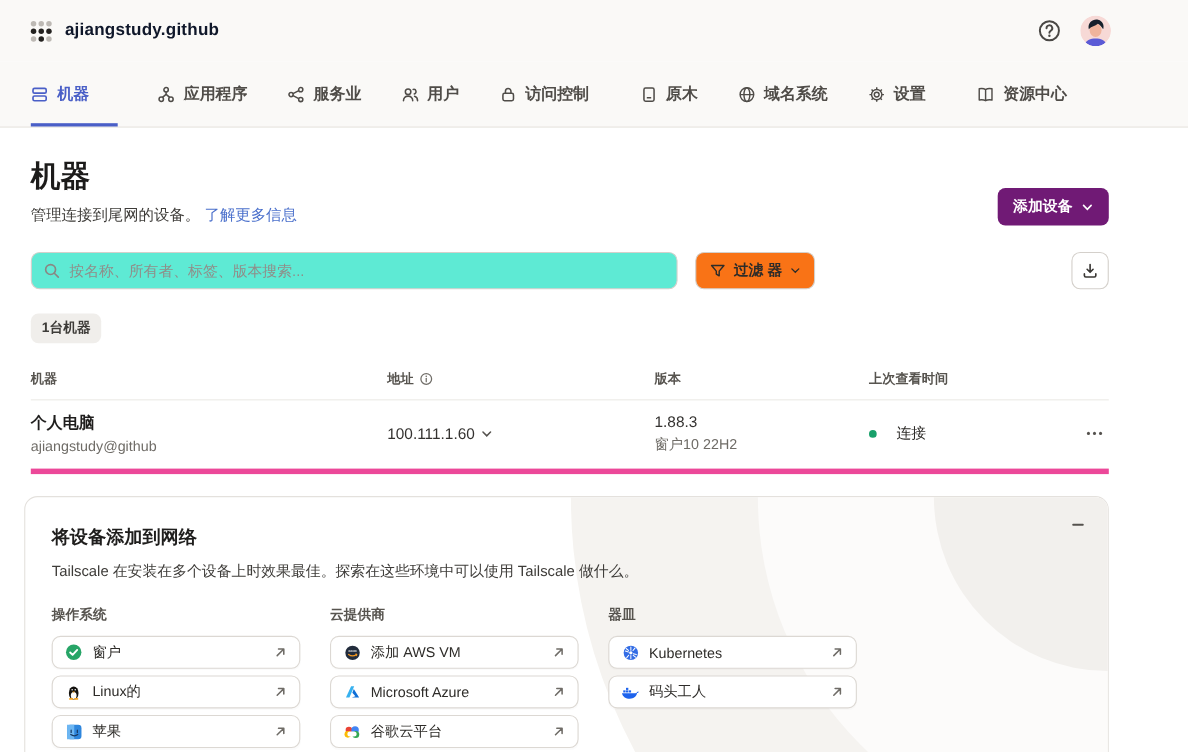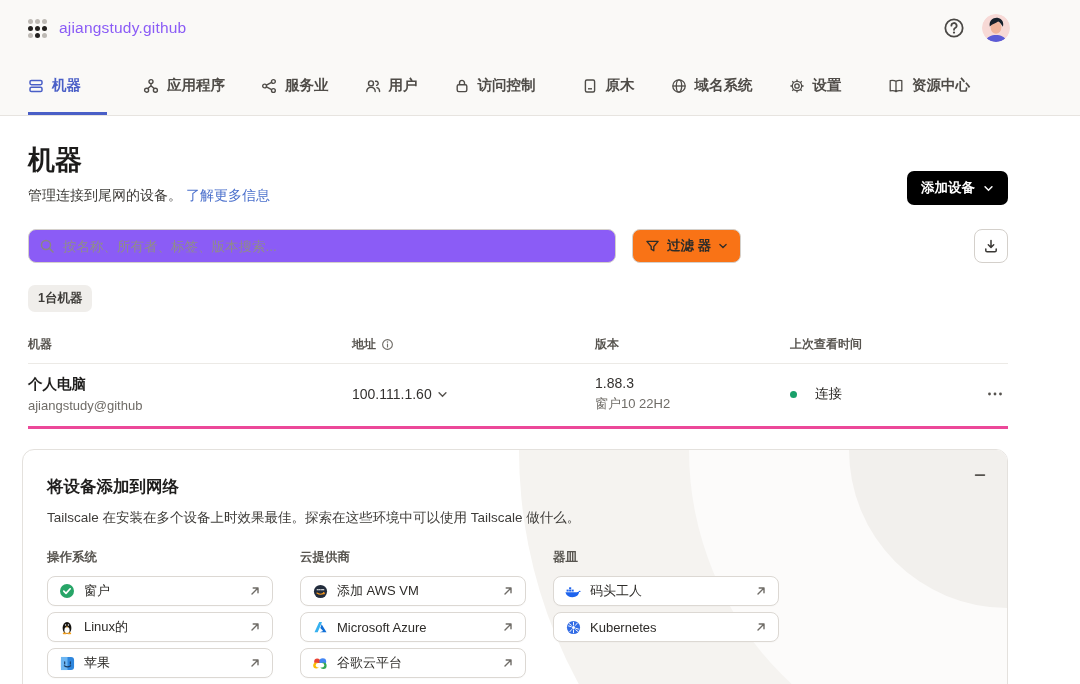--- a/index.html
+++ b/index.html
@@ -2,53 +2,53 @@
 <html><head>
 <meta charset="utf-8">
 <style>
   * { margin:0; padding:0; box-sizing:border-box; }
   html,body { width:1080px; height:684px; overflow:hidden; background:#fff;
     font-family:"Liberation Sans","DejaVu Sans",sans-serif; color:#232220; }
   .topbar { height:56px; background:#faf9f7; display:flex; align-items:center; padding:0 70px 0 28px; }
   .logo-grid { display:grid; grid-template-columns:repeat(3,5px); grid-gap:2px; margin-right:12px; }
   .logo-grid i { width:5px; height:5px; border-radius:50%; background:#bdb9b4; }
   .logo-grid i.d { background:#23211f; }
-  .org-name { font-size:15.5px; font-weight:400; color:#8b5cf6; letter-spacing:.2px; }
+  .org-name { font-size:15.5px; font-weight:700; color:#0f172a; letter-spacing:.2px; }
   .topbar-right { margin-left:auto; display:flex; align-items:center; gap:16px; }
   .help-btn { width:24px; height:24px; border-radius:50%; display:flex; align-items:center; justify-content:center; color:#4a4845; cursor:pointer; background:transparent; border:none; }
   .avatar { width:28px; height:28px; border-radius:50%; overflow:hidden; cursor:pointer; }
 
   .topnav { height:60px; background:#faf9f7; border-bottom:1px solid #e7e4e0; display:flex; align-items:stretch; padding:0 70px 0 28px; gap:36px; }
   .tab { display:flex; align-items:center; gap:8px; font-size:14.5px; font-weight:600; color:#4f4c48; border-bottom:3px solid transparent; padding-top:3px; cursor:pointer; white-space:nowrap; text-decoration:none; }
   .tab svg { flex:0 0 auto; }
   .tab.active { color:#4a5fc7; border-bottom-color:#4a5fc7; padding-right:26px; }
   .tab.push { margin-left:auto; margin-right:40px;justify-content:flex-end; }
 
   .page { padding:26px 72px 0 28px; }
   .title-row { display:flex; align-items:flex-end; justify-content:space-between; }
   h1 { font-size:27px; font-weight:700; color:#1c1b1a; }
   .subtitle { margin-top:9px; font-size:14px; color:#3e3c39; }
   .subtitle a { color:#4b70cc; text-decoration:none; cursor:pointer;margin-top:21px; }
-  .add-btn { background:#000000; color:#fff; border:none; border-radius:7px; height:34px; padding:0 14px; font-size:13.5px; font-weight:700; display:flex; align-items:center; gap:8px; cursor:pointer; font-family:inherit; }
+  .add-btn { background:#701a75; color:#fff; border:none; border-radius:7px; height:34px; padding:0 14px; font-size:13.5px; font-weight:700; display:flex; align-items:center; gap:8px; cursor:pointer; font-family:inherit; }
 
   .toolbar { display:flex; align-items:center; margin-top:24px; }
   .search-wrap { position:relative; width:588px; }
   .search-wrap svg { position:absolute; left:11px; top:9px; color:#8a8783; }
-  .search-input { width:100%; height:34px; border:1px solid #d4d0cb; border-radius:8px; padding:0 10px 0 34px; font-size:13.5px; color:#232220; background:#8b5cf6; font-family:inherit; }
+  .search-input { width:100%; height:34px; border:1px solid #d4d0cb; border-radius:8px; padding:0 10px 0 34px; font-size:13.5px; color:#232220; background:#5eead4; font-family:inherit; }
   .search-input::placeholder { color:#908d89; }
   .filter-btn { margin-left:16px; height:34px; background:#f97316; border:1px solid #d4d0cb; border-radius:8px; padding:0 12px; display:flex; align-items:center; gap:7px; font-size:13.5px; font-weight:600; color:#2e2c29; cursor:pointer; font-family:inherit; }
   .dl-btn { margin-left:auto; width:34px; height:34px; background:#fff; border:1px solid #d4d0cb; border-radius:8px; display:flex; align-items:center; justify-content:center; color:#3a3835; cursor:pointer; }
 
   .count-badge { display:inline-block; margin-top:22px; background:#f0eeeb; border-radius:7px; padding:5px 10px; font-size:12.5px; font-weight:700; color:#3e3c39; }
 
   .machine-table { margin-top:24px; }
   .t-head, .t-row { display:grid; grid-template-columns:324px 243px 195px 1fr 40px; align-items:center; }
   .t-head { font-size:12px; font-weight:700; color:#57544f; padding-bottom:10px; border-bottom:1px solid #eceae6; }
   .t-head .hcell { display:flex; align-items:center; gap:5px; }
-  .t-row { padding:11px 0 13px; border-bottom:3px solid #ec4899; }
+  .t-row { padding:11px 0 13px; border-bottom:5px solid #ec4899; }
   .m-name { font-size:14.5px; font-weight:700; color:#1f1e1d; }
   .m-owner { font-size:13px; color:#6f6c67; margin-top:4px; }
   .m-addr { font-size:14px; color:#343230; display:flex; align-items:center; gap:5px; cursor:pointer; width:max-content; }
   .m-ver { font-size:14px; color:#343230; }
   .m-os { font-size:13px; color:#6f6c67; margin-top:4px; }
   .m-status { display:flex; align-items:center; gap:18px; font-size:13.5px; color:#2c2a27; }
   .dot { width:7px; height:7px; border-radius:50%; background:#18a06a; }
   .row-menu { color:#55524e; cursor:pointer; justify-self:end; padding-right:4px; display:flex; }
 
   .add-card { position:relative; margin:20px 72px 0 22px; border:1px solid #e4e1dd; border-radius:12px; background:#fff; overflow:hidden; height:400px; padding:26px 24px; }
@@ -394,47 +394,47 @@
         <button class="pill-btn">
           
           
         </button>
       </div>
 
       <div class="card-col">
         <div class="col-heading">器皿</div>
         <button class="pill-btn">
           <span class="ic">
+            <svg width="15" height="15" viewBox="0 0 16 16">
+                <circle cx="8" cy="8" r="7" fill="#326ce5"></circle>
+                <circle cx="8" cy="8" r="1.6" fill="#fff"></circle>
+                <path d="M8 2.4v3M8 10.6v3M2.7 6.3l2.9.9M10.4 8.8l2.9.9M4 12.6l1.9-2.3M10.1 5.7 12 3.4M3.4 3.8l2.3 1.8M10.3 10.4l2.3 1.8" stroke="#fff" stroke-width="1" stroke-linecap="round"></path>
+              </svg>
+          </span>
+          <span>Kubernetes</span>
+          <span class="ne">
+              <svg width="12" height="12" viewBox="0 0 12 12" fill="none" stroke="currentColor" stroke-width="1.4" stroke-linecap="round" stroke-linejoin="round">
+                <path d="M3 9 9 3M4.2 3H9v4.8"></path>
+              </svg>
+            </span>
+        </button>
+        <button class="pill-btn">
+          <span class="ic">
             <svg width="16" height="13" viewBox="0 0 16 13" fill="#1d63ed">
                 <rect x="1.6" y="4.6" width="2.1" height="1.9"></rect>
                 <rect x="4.1" y="4.6" width="2.1" height="1.9"></rect>
                 <rect x="6.6" y="4.6" width="2.1" height="1.9"></rect>
                 <rect x="4.1" y="2.3" width="2.1" height="1.9"></rect>
                 <path d="M.4 7.2h11.4c1.2 0 2.2-.5 2.6-1.4.6.2 1.2.1 1.6-.1-.3.8-1 1.3-1.9 1.4-.3 3-2.9 5.2-6.6 5.2C4 12.3 1.2 10.5.4 7.2z"></path>
               </svg>
           </span>
           <span>码头工人</span>
           <span class="ne">
               <svg width="12" height="12" viewBox="0 0 12 12" fill="none" stroke="currentColor" stroke-width="1.4" stroke-linecap="round" stroke-linejoin="round">
                 <path d="M3 9 9 3M4.2 3H9v4.8"></path>
               </svg>
             </span>
         </button>
-        <button class="pill-btn">
-          <span class="ic">
-            <svg width="15" height="15" viewBox="0 0 16 16">
-                <circle cx="8" cy="8" r="7" fill="#326ce5"></circle>
-                <circle cx="8" cy="8" r="1.6" fill="#fff"></circle>
-                <path d="M8 2.4v3M8 10.6v3M2.7 6.3l2.9.9M10.4 8.8l2.9.9M4 12.6l1.9-2.3M10.1 5.7 12 3.4M3.4 3.8l2.3 1.8M10.3 10.4l2.3 1.8" stroke="#fff" stroke-width="1" stroke-linecap="round"></path>
-              </svg>
-          </span>
-          <span>Kubernetes</span>
-          <span class="ne">
-              <svg width="12" height="12" viewBox="0 0 12 12" fill="none" stroke="currentColor" stroke-width="1.4" stroke-linecap="round" stroke-linejoin="round">
-                <path d="M3 9 9 3M4.2 3H9v4.8"></path>
-              </svg>
-            </span>
-        </button>
       </div>
 
     </div>
   </div>
 </section>
 
 </body></html>

